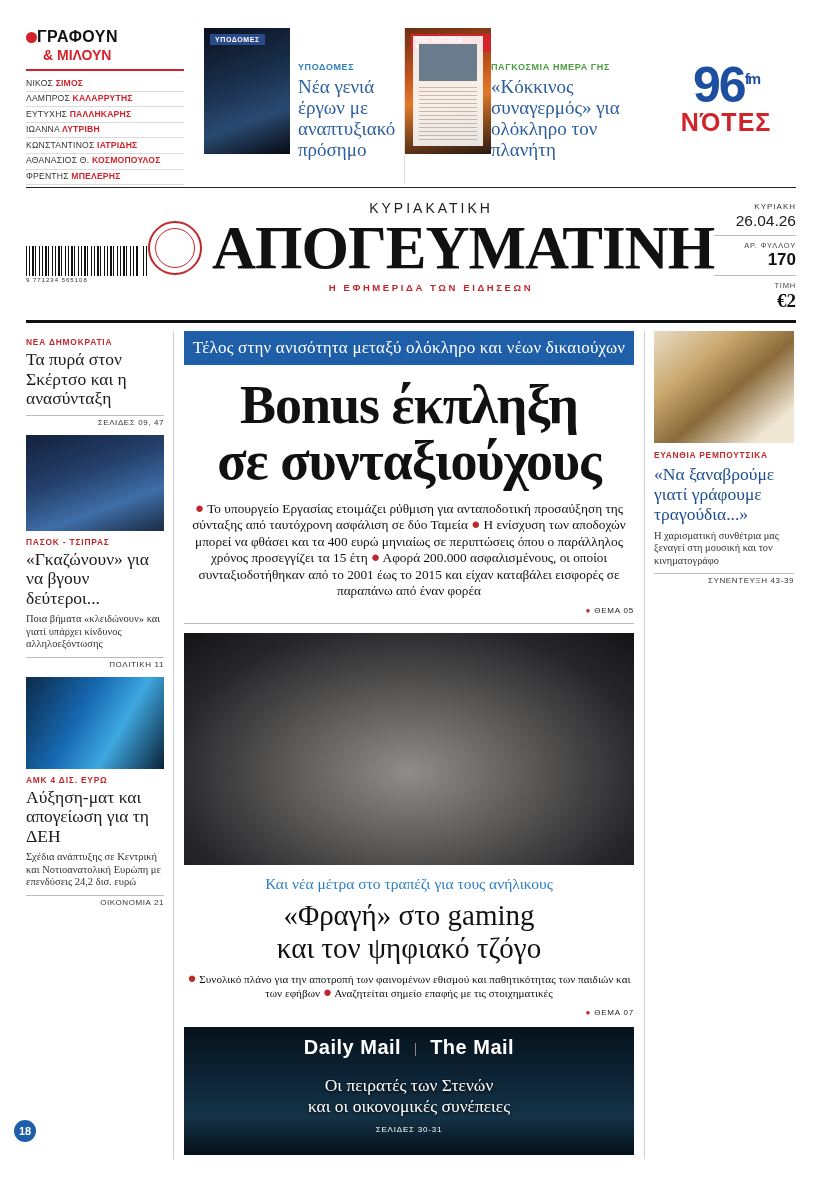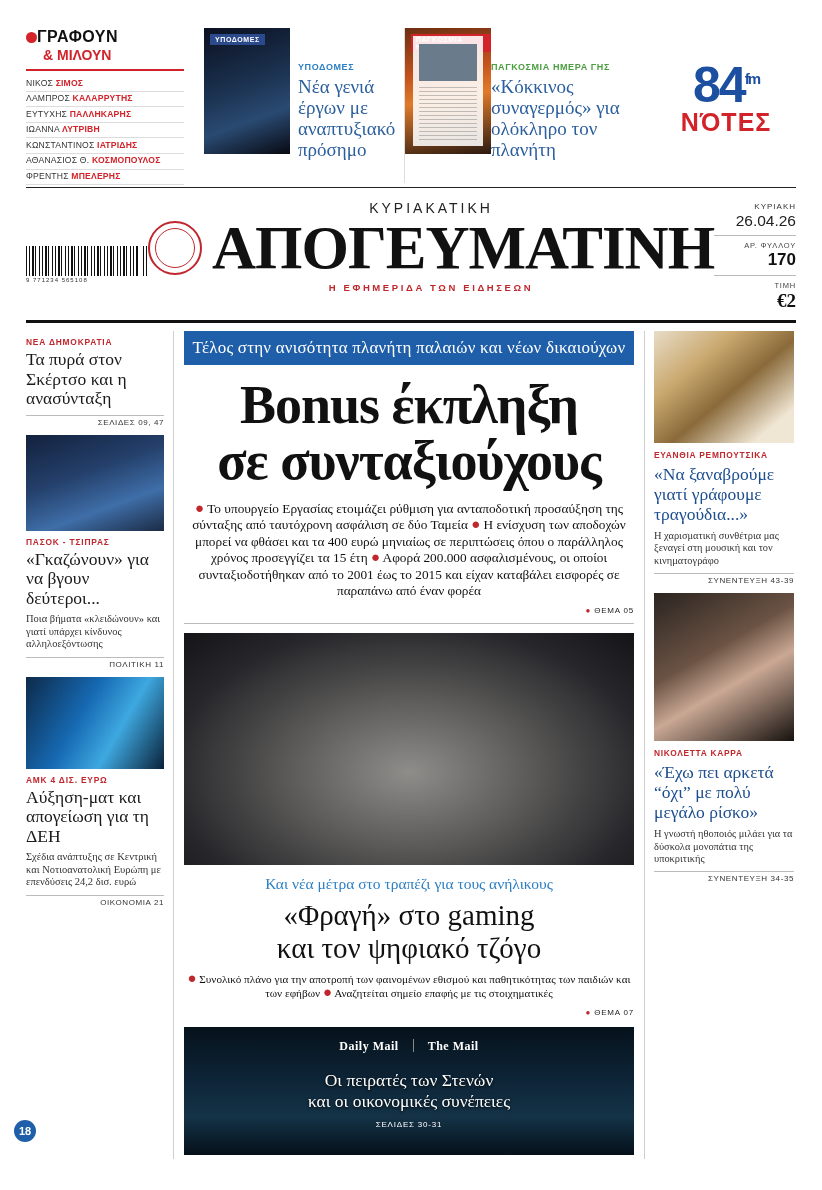--- a/index.html
+++ b/index.html
@@ -84,21 +84,21 @@
   .theme-tag { font-family: "Liberation Sans", sans-serif; font-size: 8px; letter-spacing: .8px; text-align: right; margin-top: 7px; color:#222; }
   .theme-tag b { color: #c0272d; }
   .centerrule { border: 0; border-top: 1px solid #bbb; margin: 8px 0 9px; }
   .game-img { width: 100%; height: 232px; background: #2f2f34; position: relative; overflow: hidden; }
   .c-kicker { text-align: center; color: #2b7fc4; font-size: 15.5px; margin: 10px 0 6px; }
   .c-head { text-align: center; font-size: 29px; line-height: 33px; }
   .c-deck { font-size: 11.2px; line-height: 13.6px; text-align: center; margin-top: 8px; }
 
   .dm-box { width: 100%; height: 128px; background: #0d1a24; margin-top: 10px; position: relative; overflow: hidden; color: #fff; }
   .dm-top { text-align: center; padding-top: 9px; }
-  .dm-mast { font-family: Liberation Serif, serif; font-weight: bold; font-size: 12px; letter-spacing: .5px; display: inline-block; }
+  .dm-mast { font-family: Liberation Sans, sans-serif; font-weight: bold; font-size: 20px; letter-spacing: .5px; display: inline-block; }
   .dm-sep { display:inline-block; width:1px; height:13px; background:#888; margin:0 10px; vertical-align:-2px;}
   .dm-head { text-align: center; font-size: 17.5px; line-height: 21px; margin-top: 16px; text-shadow: 0 1px 3px #000; }
   .dm-tag { text-align: center; font-family: "Liberation Sans", sans-serif; font-size: 8px; letter-spacing: .8px; margin-top: 8px; }
 
   
   .r-img { width: 100%; height: 112px; background: #8a6; overflow: hidden; position: relative;}
   .r-kicker { font-family: "Liberation Sans", sans-serif; font-size: 8.4px; font-weight: bold; color: #c0272d; letter-spacing: .7px; margin: 7px 0 4px; }
   .r-head { font-size: 17.5px; line-height: 20px; color: #1d4e8f; }
   .r-sub { font-size: 10.4px; line-height: 12.4px; color: #333; margin-top: 6px; }
   .r-tag { font-family: "Liberation Sans", sans-serif; font-size: 8px; letter-spacing: .6px; color: #333; text-align: right; border-top: 1px solid #bbb; margin-top: 6px; padding-top: 2px; }
@@ -161,21 +161,21 @@
             <div class="paper-lines"></div>
           </div>
       </div>
       <div class="ts-promo-txt">
         <div class="ts-kicker green">ΠΑΓΚΟΣΜΙΑ ΗΜΕΡΑ ΓΗΣ</div>
         <div class="ts-head blue">«Κόκκινος συναγερμός» για ολόκληρο τον πλανήτη</div>
       </div>
     </div>
 
     <div class="ts-logo96">
-      <div class="n96"><span>84</span><sup>fm</sup></div>
+      <div class="n96"><span>96</span><sup>fm</sup></div>
       <div class="notes">ΝΌΤΕΣ</div>
     </div>
   </div>
 
   <div class="masthead">
     <div class="mh-left">
       <div class="barcode"></div>
       <div class="barcode-num">9 771234 565108</div>
     </div>
     <div class="mh-center">
@@ -221,21 +221,21 @@
       <div class="sidebox">
         <div class="side-img ph-dei" style="height:92px"></div>
         <div class="side-kicker">ΑΜΚ 4 ΔΙΣ. ΕΥΡΩ</div>
         <div class="side-head">Αύξηση-ματ και απογείωση για τη ΔΕΗ</div>
         <div class="side-sub">Σχέδια ανάπτυξης σε Κεντρική και Νοτιοανατολική Ευρώπη με επενδύσεις 24,2 δισ. ευρώ</div>
         <div class="side-tag">ΟΙΚΟΝΟΜΙΑ 21</div>
       </div>
     </div>
 
     <div class="colC">
-      <div class="banner">Τέλος στην ανισότητα πλανήτη παλαιών και νέων δικαιούχων</div>
+      <div class="banner">Τέλος στην ανισότητα μεταξύ ολόκληρο και νέων δικαιούχων</div>
       <div class="lead-title">
         <div>Bonus έκπληξη</div>
         <div>σε συνταξιούχους</div>
       </div>
       <div class="lead-deck">
         <span class="dotred">●</span>
         <span>Το υπουργείο Εργασίας ετοιμάζει ρύθμιση για ανταποδοτική προσαύξηση της σύνταξης από ταυτόχρονη ασφάλιση σε δύο Ταμεία</span>
         <span class="dotred">●</span>
         <span>Η ενίσχυση των αποδοχών μπορεί να φθάσει και τα 400 ευρώ μηνιαίως σε περιπτώσεις όπου ο παράλληλος χρόνος προσεγγίζει τα 15 έτη</span>
         <span class="dotred">●</span>
@@ -273,24 +273,17 @@
     </div>
 
     <div class="colR">
       <div class="sidebox">
         <div class="r-img ph-violin"></div>
         <div class="r-kicker">ΕΥΑΝΘΙΑ ΡΕΜΠΟΥΤΣΙΚΑ</div>
         <div class="r-head">«Να ξαναβρούμε γιατί γράφουμε τραγούδια...»</div>
         <div class="r-sub">Η χαρισματική συνθέτρια μας ξεναγεί στη μουσική και τον κινηματογράφο</div>
         <div class="r-tag">ΣΥΝΕΝΤΕΥΞΗ 43-39</div>
       </div>
-      <div class="sidebox">
-        <div class="r-img ph-portrait" style="height:148px"></div>
-        <div class="r-kicker">ΝΙΚΟΛΕΤΤΑ ΚΑΡΡΑ</div>
-        <div class="r-head">«Έχω πει αρκετά “όχι” με πολύ μεγάλο ρίσκο»</div>
-        <div class="r-sub">Η γνωστή ηθοποιός μιλάει για τα δύσκολα μονοπάτια της υποκριτικής</div>
-        <div class="r-tag">ΣΥΝΕΝΤΕΥΞΗ 34-35</div>
-      </div>
     </div>
   </div>
 
   <div class="pagenum">18</div>
 </div>
 
 </body></html>

